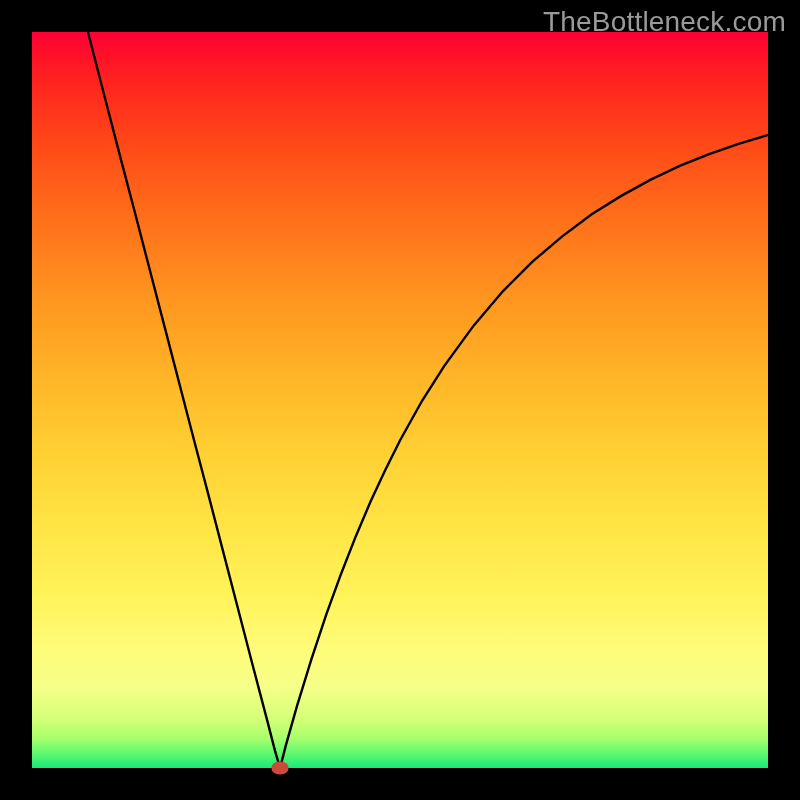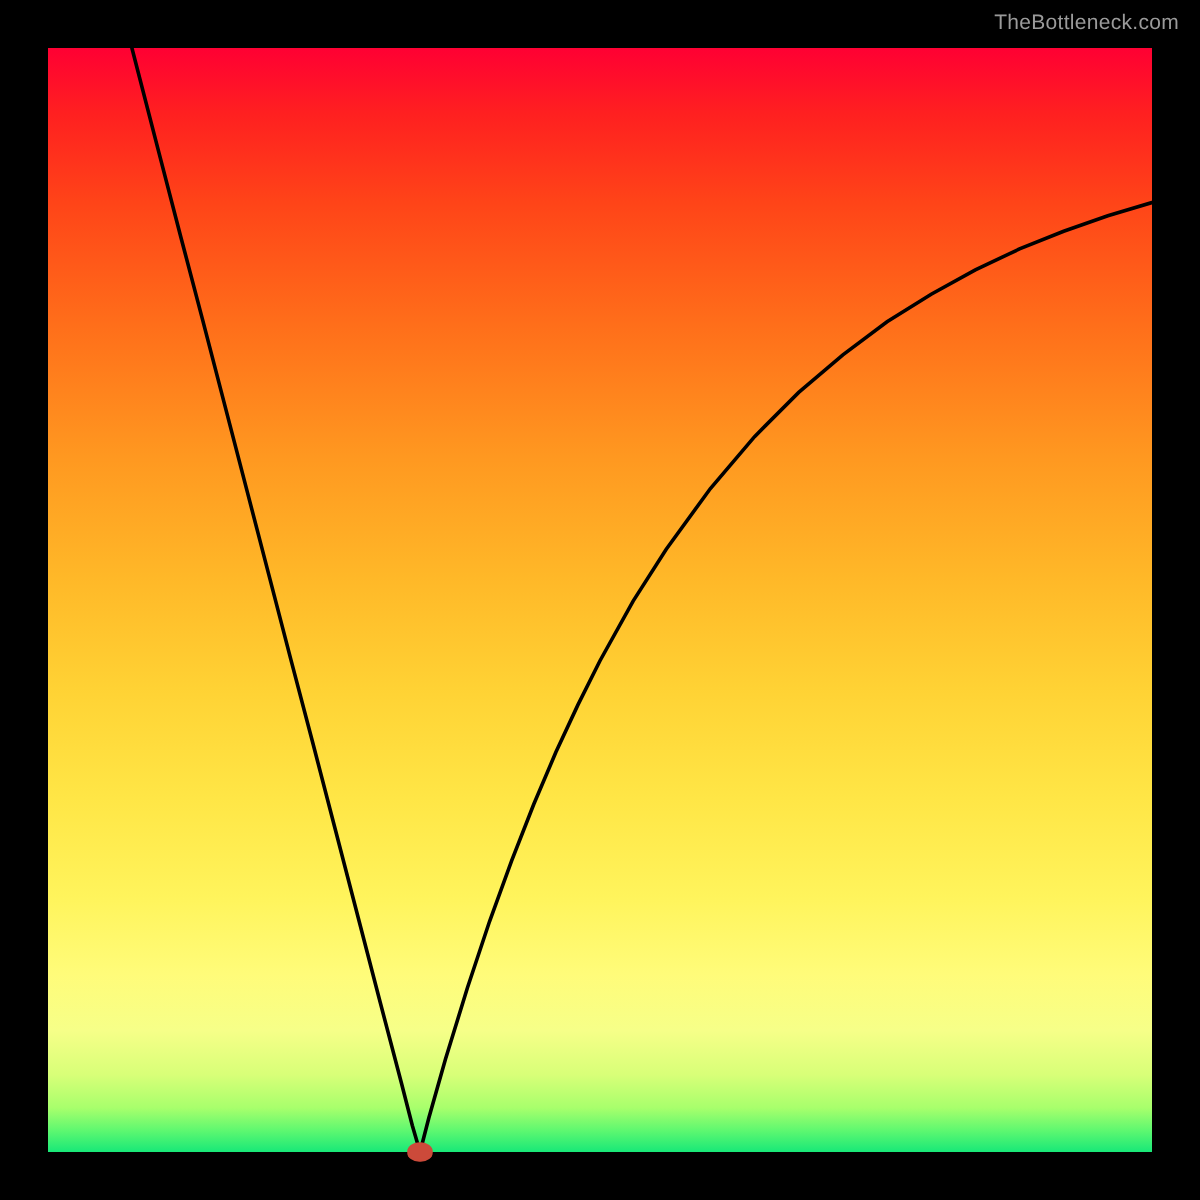--- a/index.html
+++ b/index.html
@@ -34,21 +34,21 @@
       #60f870 98%,
       #18e878 100%
     );
   }
 
   .watermark {
     position: absolute;
     top: 6px;
     right: 14px;
     color: #9a9a9a;
-    font-size: 14px;
+    font-size: 28px;
     font-weight: 500;
     letter-spacing: 0.2px;
     z-index: 5;
   }
 
   .curves {
     position: absolute;
     top: 0; left: 0;
     width: 736px; height: 736px;
     z-index: 2;

